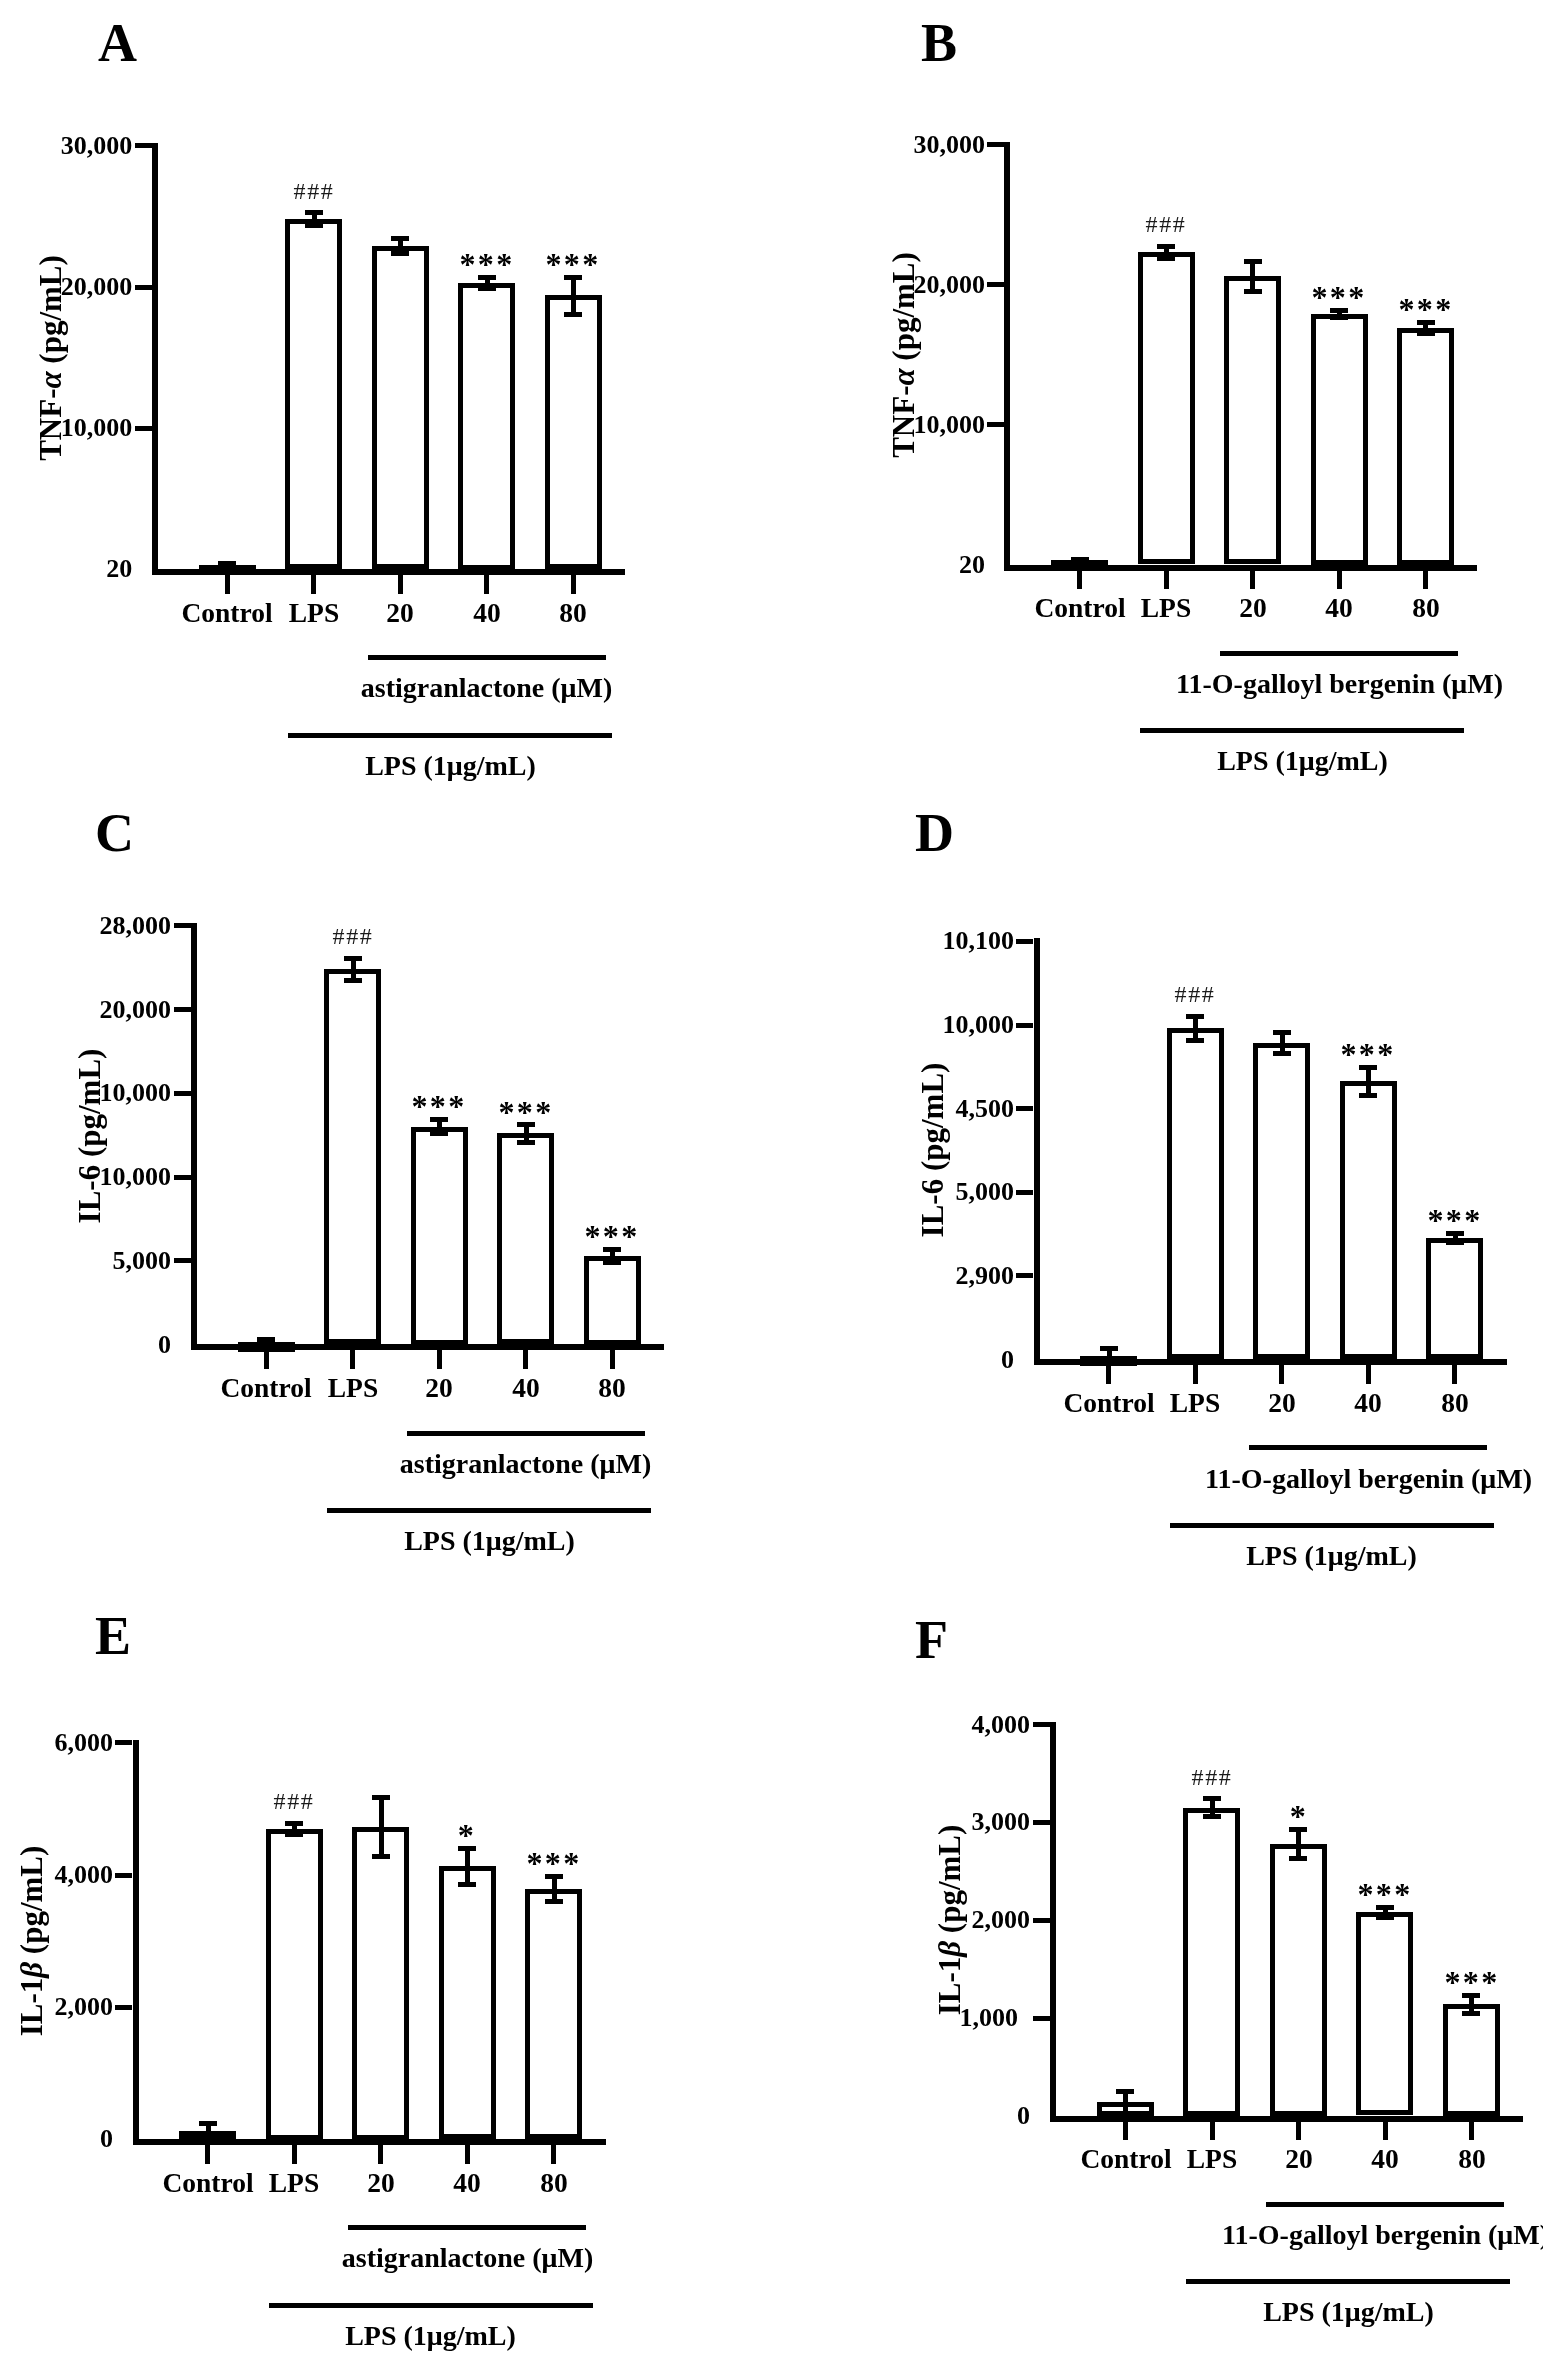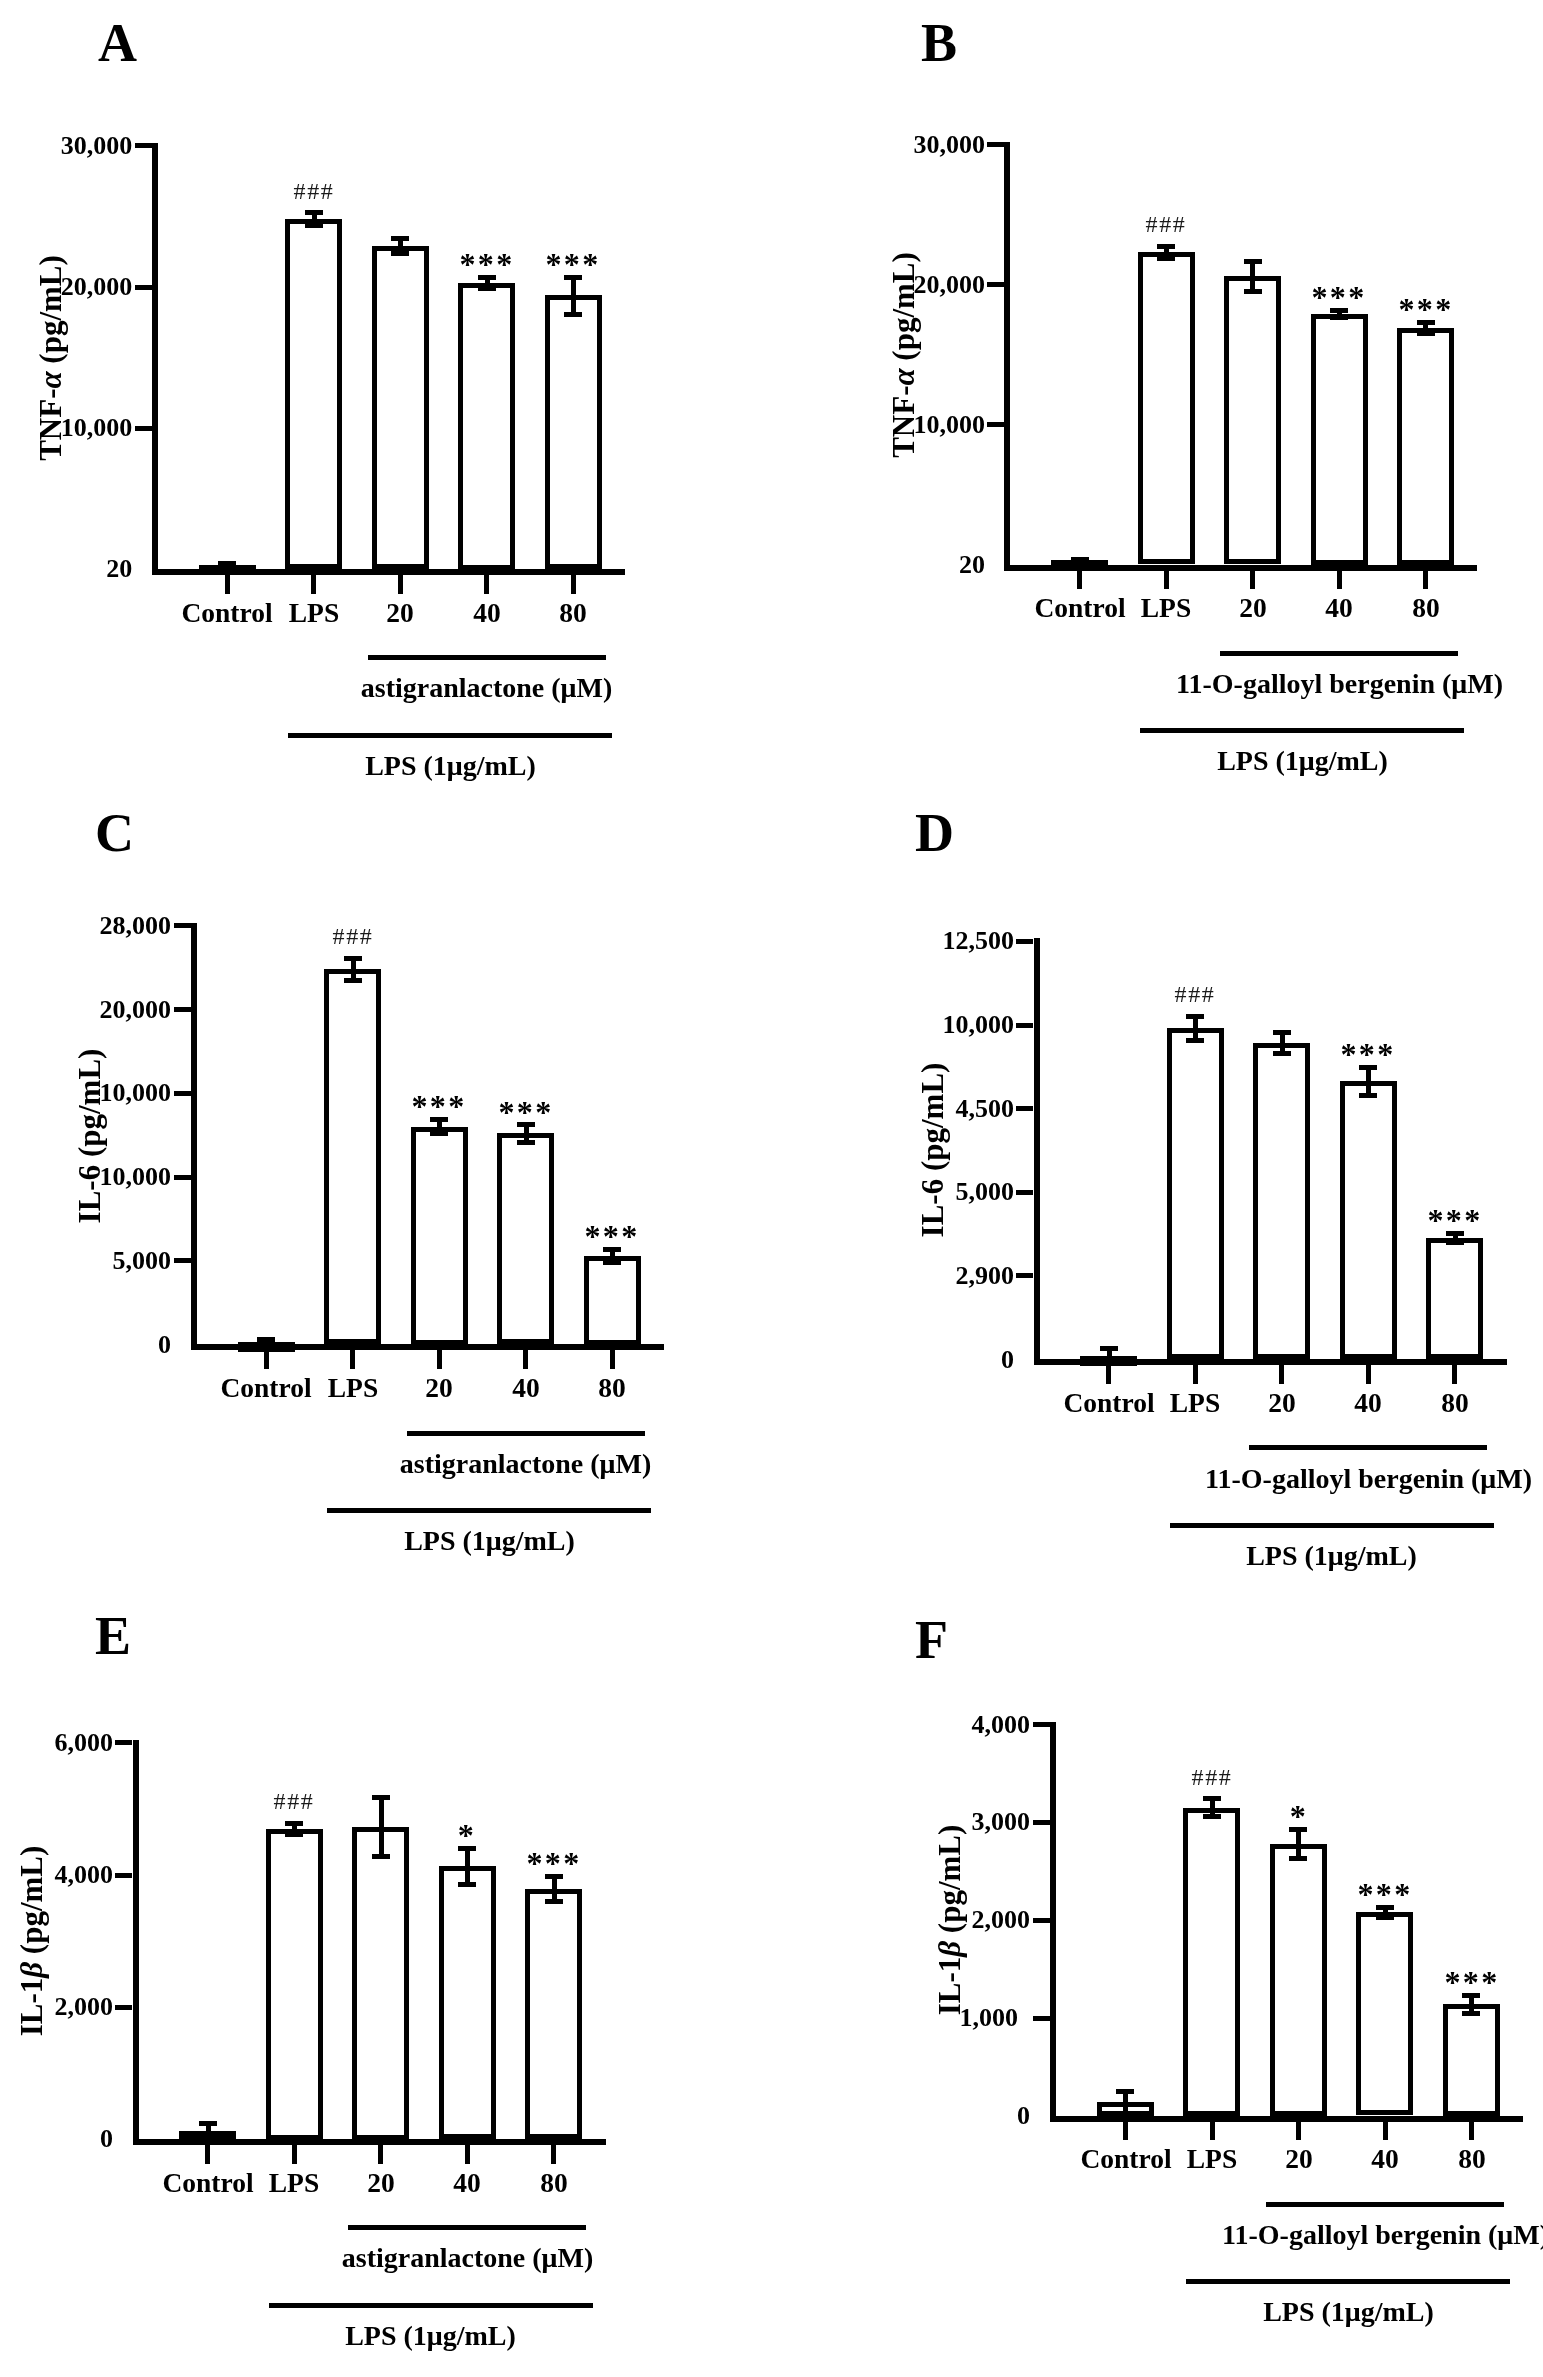--- a/index.html
+++ b/index.html
@@ -258,21 +258,21 @@
       <div class="group-label" style="left: 260px; top: 732px; width: 459px;">LPS (1μg/mL)</div>
     </div>
     <div class="panel" style="left: 772px; top: 792px;">
       <div class="panel-letter" style="left: 143px; top: 14.3px;">D</div>
       <div class="y-axis-label-wrap" style="left: 144px; top: 149px; height: 418px;">
         <div class="y-axis-label"><span>IL-6</span><span> (pg/mL)</span></div>
       </div>
       <div class="y-axis-line" style="left: 262px; top: 146px; width: 5.7px; height: 427px;"></div>
       <div class="x-axis-line" style="left: 262px; top: 567px; width: 473px; height: 5.7px;"></div>
       <div class="y-tick-mark" style="left: 244px; top: 147px; width: 17px; height: 5.2px;"></div>
-      <div class="y-tick-label" style="left: 104px; top: 135px; width: 138px;">12,500</div>
+      <div class="y-tick-label" style="left: 104px; top: 135px; width: 138px;">10,100</div>
       <div class="y-tick-mark" style="left: 244px; top: 231px; width: 17px; height: 5.2px;"></div>
       <div class="y-tick-label" style="left: 104px; top: 219px; width: 138px;">10,000</div>
       <div class="y-tick-mark" style="left: 244px; top: 314px; width: 17px; height: 5.2px;"></div>
       <div class="y-tick-label" style="left: 104px; top: 303px; width: 138px;">4,500</div>
       <div class="y-tick-mark" style="left: 244px; top: 398px; width: 17px; height: 5.2px;"></div>
       <div class="y-tick-label" style="left: 104px; top: 386px; width: 138px;">5,000</div>
       <div class="y-tick-mark" style="left: 244px; top: 481px; width: 17px; height: 5.2px;"></div>
       <div class="y-tick-label" style="left: 104px; top: 470px; width: 138px;">2,900</div>
       <div class="y-tick-label" style="left: 104px; top: 554px; width: 138px;">0</div>
       <div class="bar" style="left: 308px; top: 564px; width: 57px; height: 3.7px;"></div>

